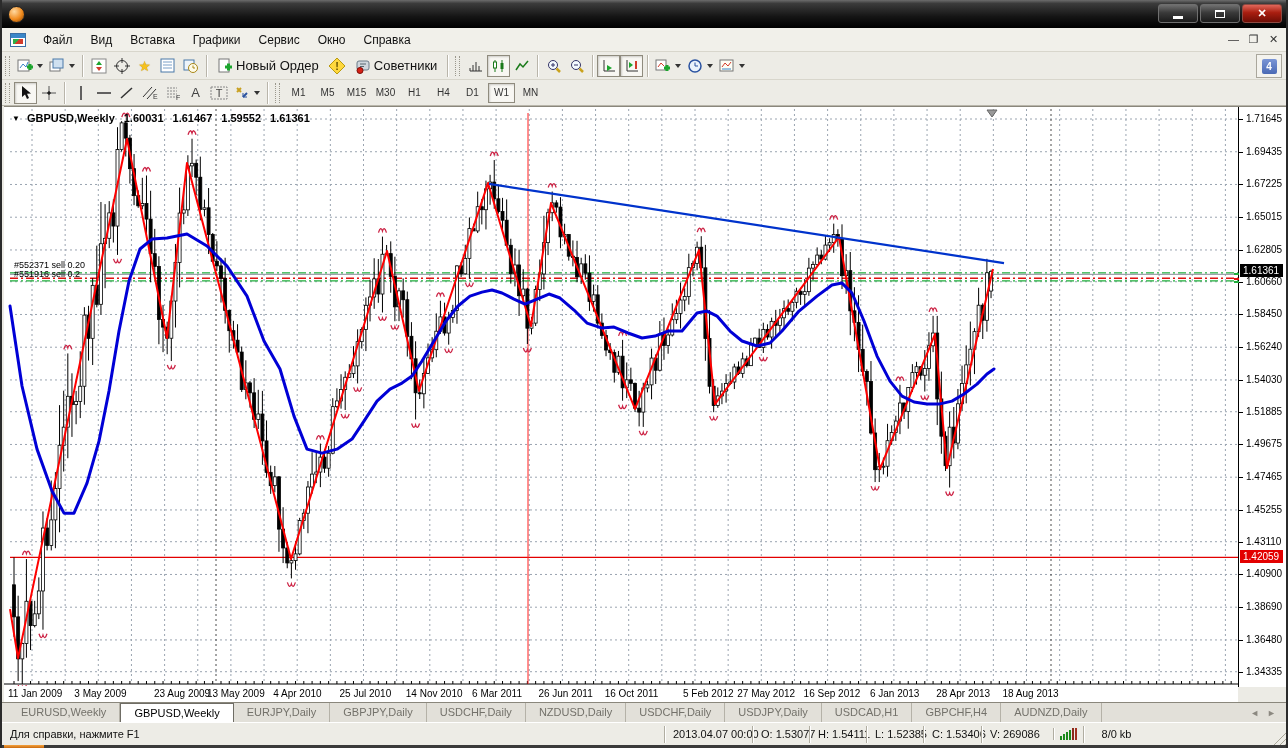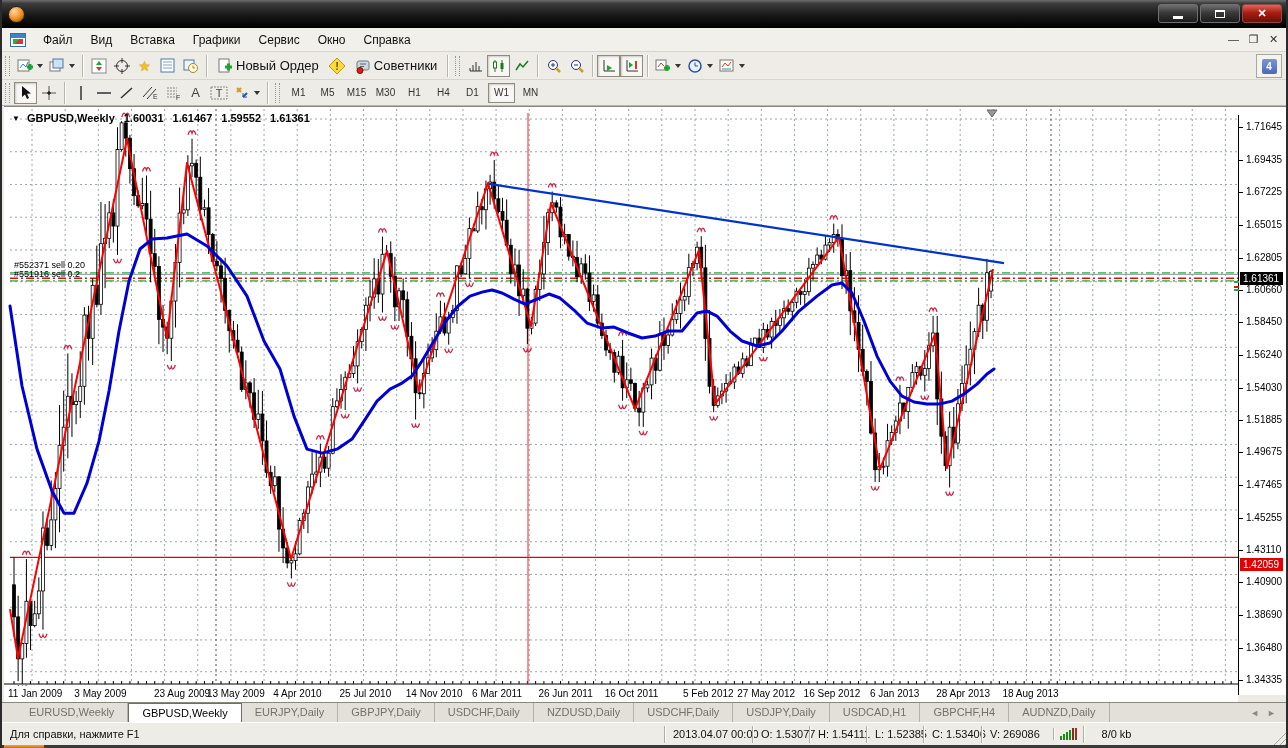--- a/index.html
+++ b/index.html
@@ -59,33 +59,33 @@
     font-size:10px; color:#333; border:1px solid transparent; margin:0 1px;text-align:center; }
   .tf-btn.pressed { border-color:#8f8b7e; background:#f8f7f3; box-shadow:inset 1px 1px 2px rgba(0,0,0,.18); }
   
   .chart-client { position:absolute; left:2px; top:106px; width:1284px; height:580px;
     background:#fff; border-top:1px solid #8a877c; }
   .chart-svg { position:absolute; left:0; top:0; }
   .info-line { position:absolute; left:8px; top:5px; font-size:11px; font-weight:600; color:#000;
     display:flex; gap:9px; align-items:center; }
   .info-arrow { font-size:8px; margin-right:-2px; }
   .order-label { position:absolute; left:10px; font-size:9px; color:#000; background:transparent; }
-  .price-axis { position:absolute; left:1234px; top:8px; width:50px; height:580px; background:#fff;
+  .price-axis { position:absolute; left:1234px; top:0; width:50px; height:580px; background:#fff;
     border-left:1px solid #000; }
   .y-label { position:absolute; left:7px; font-size:10px; color:#000; }
   .y-label::before { content:""; position:absolute; left:-7px; top:6px; width:4px; height:1px; background:#000; }
   .price-box { position:absolute; left:1px; padding:1px 4px 1px 3px; font-size:10px; color:#fff; }
   .bid-box { background:#000; }
   .red-box { background:#e30000; }
   .axis-mark { position:absolute; left:-5px; width:5px; height:2px; }
   .date-axis { position:absolute; left:2px; top:686px; width:1234px; height:16px; background:#fff; }
   .x-label { position:absolute; top:2px; font-size:10px; color:#000; white-space:nowrap; }
   
   .tabbar { position:absolute; left:0; top:702px; width:1284px; height:20px; background:#E2E0D9;
-    border-top:1px solid #8a877c; display:flex; align-items:stretch;padding-left:8px; }
+    border-top:1px solid #8a877c; display:flex; align-items:stretch; }
   .tab { padding:3px 13px 0 13px; font-size:11px; color:#73716a; border-right:1px solid #b5b2a8; }
   .tab.active { background:#fff; color:#000; border:1px solid #6f6d65; border-bottom:none;
     margin-top:0; border-right:1px solid #6f6d65; position:relative; top:0; }
   .tab-scroll { margin-left:auto; display:flex; align-items:center; gap:8px; padding:0 10px;
     color:#8b8880; font-size:9px; }
   
   .statusbar { position:absolute; left:0; top:722px; width:1284px; height:23px; background:#EDECE6;
     border-top:1px solid #fff; display:flex; align-items:center; font-size:11px; color:#111; }
   .sb-field { height:17px; display:flex; align-items:center; padding:0 8px;
     border-left:1px solid #b0ada1; box-shadow:inset 1px 0 0 #fff; white-space:nowrap; }

